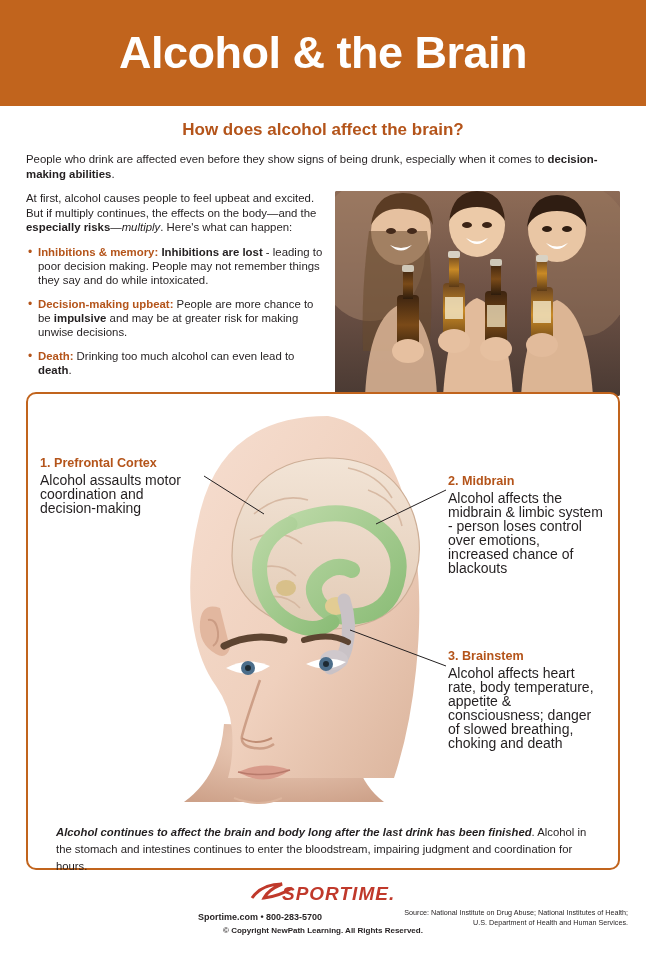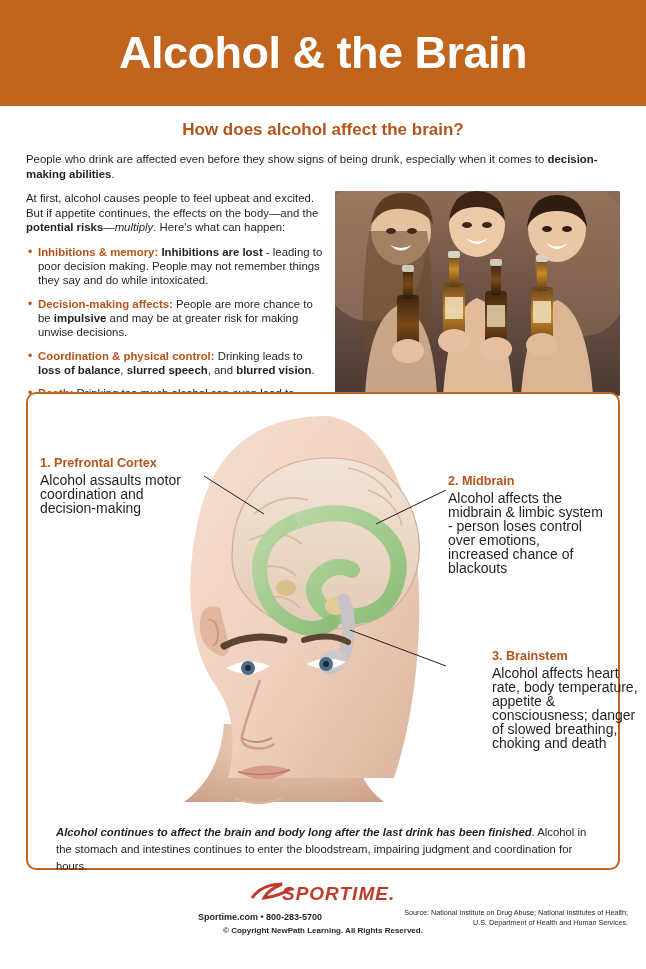--- a/index.html
+++ b/index.html
@@ -97,21 +97,21 @@
   .panel-inner{position:relative;width:100%;height:100%;}
 
   .callout{position:absolute;}
   .co-title{
     color:#b4541a;font-weight:bold;font-size:12.6px;margin-bottom:3px;
   }
   .co-body{font-size:14px;line-height:14px;color:#231f20;}
 
   .c1{left:12px;top:62px;width:160px;}
   .c2{left:420px;top:80px;width:155px;}
-  .c3{left:420px;top:255px;width:155px;margin-left:44px;}
+  .c3{left:420px;top:255px;width:155px;}
 
   .footnote{
     position:absolute;left:28px;top:430px;width:540px;
     font-size:11.3px;line-height:17px;
   }
   .footnote i{font-style:italic;font-weight:bold;}
 
   
   .footer{
     position:absolute;left:0;top:876px;width:646px;height:93px;
@@ -142,35 +142,32 @@
   </div>
 
   <div class="intro">
     <div class="q-title">How does alcohol affect the brain?</div>
 
     <p class="lede"><span>People who drink are affected even before they show signs of being drunk, especially when it comes to </span><b>decision-making abilities</b><span>.</span></p>
 
     <div class="cols">
       <div class="leftcol">
 
-        <p class="para"><span>At first, alcohol causes people to feel upbeat and excited. But if appetite continues, the effects on the body—and the </span><b>potential risks</b><i>—multiply</i><span>. Here's what can happen:</span></p>
+        <p class="para"><span>At first, alcohol causes people to feel upbeat and excited. But if multiply continues, the effects on the body—and the </span><b>especially risks</b><i>—multiply</i><span>. Here's what can happen:</span></p>
 
         <ul class="bullets">
 
           <li>
             <span class="blabel">Inhibitions &amp; memory:</span><span> </span><span class="bold">Inhibitions are lost</span><span> - leading to poor decision making. People may not remember things they say and do while intoxicated.</span>
           </li>
 
           <li>
-            <span class="blabel">Decision-making affects:</span><span> People are more chance to be </span><span class="bold">impulsive</span><span> and may be at greater risk for making unwise decisions.</span>
+            <span class="blabel">Decision-making upbeat:</span><span> People are more chance to be </span><span class="bold">impulsive</span><span> and may be at greater risk for making unwise decisions.</span>
           </li>
 
-          <li>
-            <span class="blabel">Coordination &amp; physical control:</span><span> Drinking leads to </span><span class="bold">loss of balance</span><span>, </span><span class="bold">slurred speech</span><span>, and </span><span class="bold">blurred vision</span><span>.</span>
-          </li>
 
           <li>
             <span class="blabel">Death:</span><span> Drinking too much alcohol can even lead to </span><span class="bold">death</span><span>.</span>
           </li>
 
         </ul>
       </div>
 
       <div class="rightcol">
         <div class="photo">

